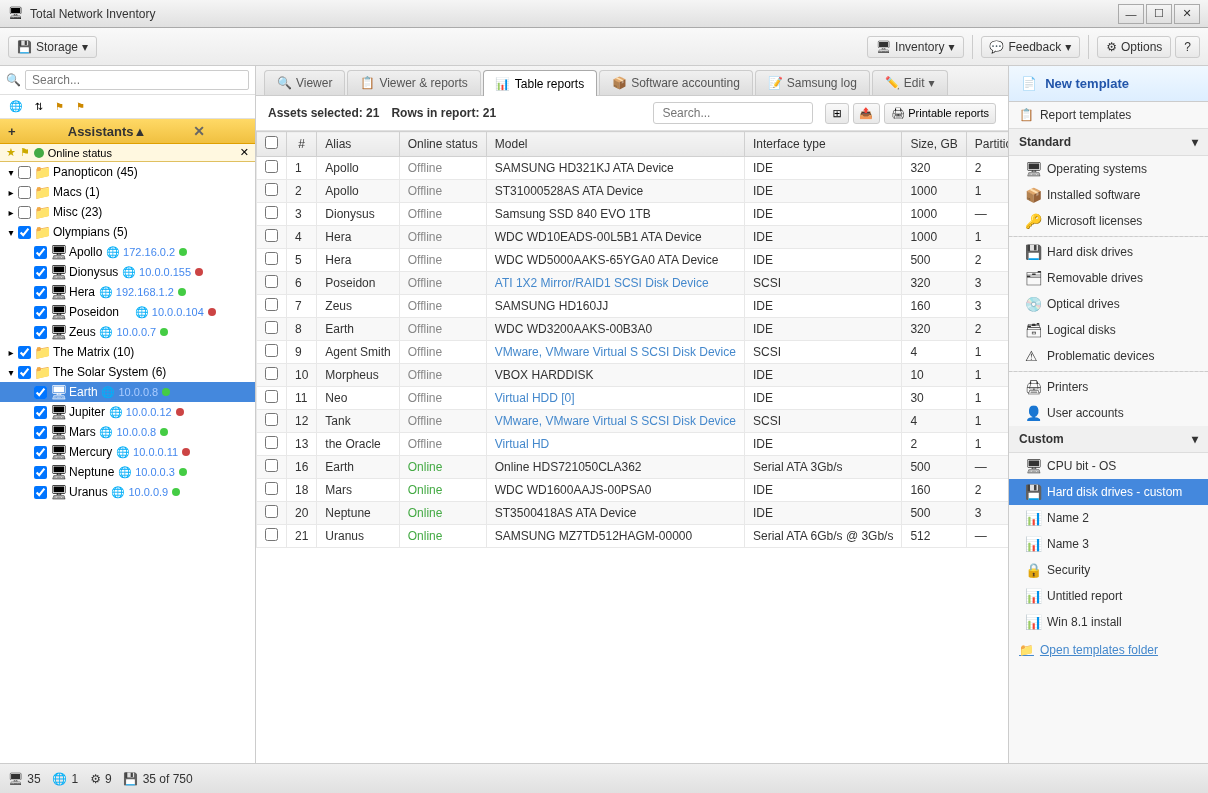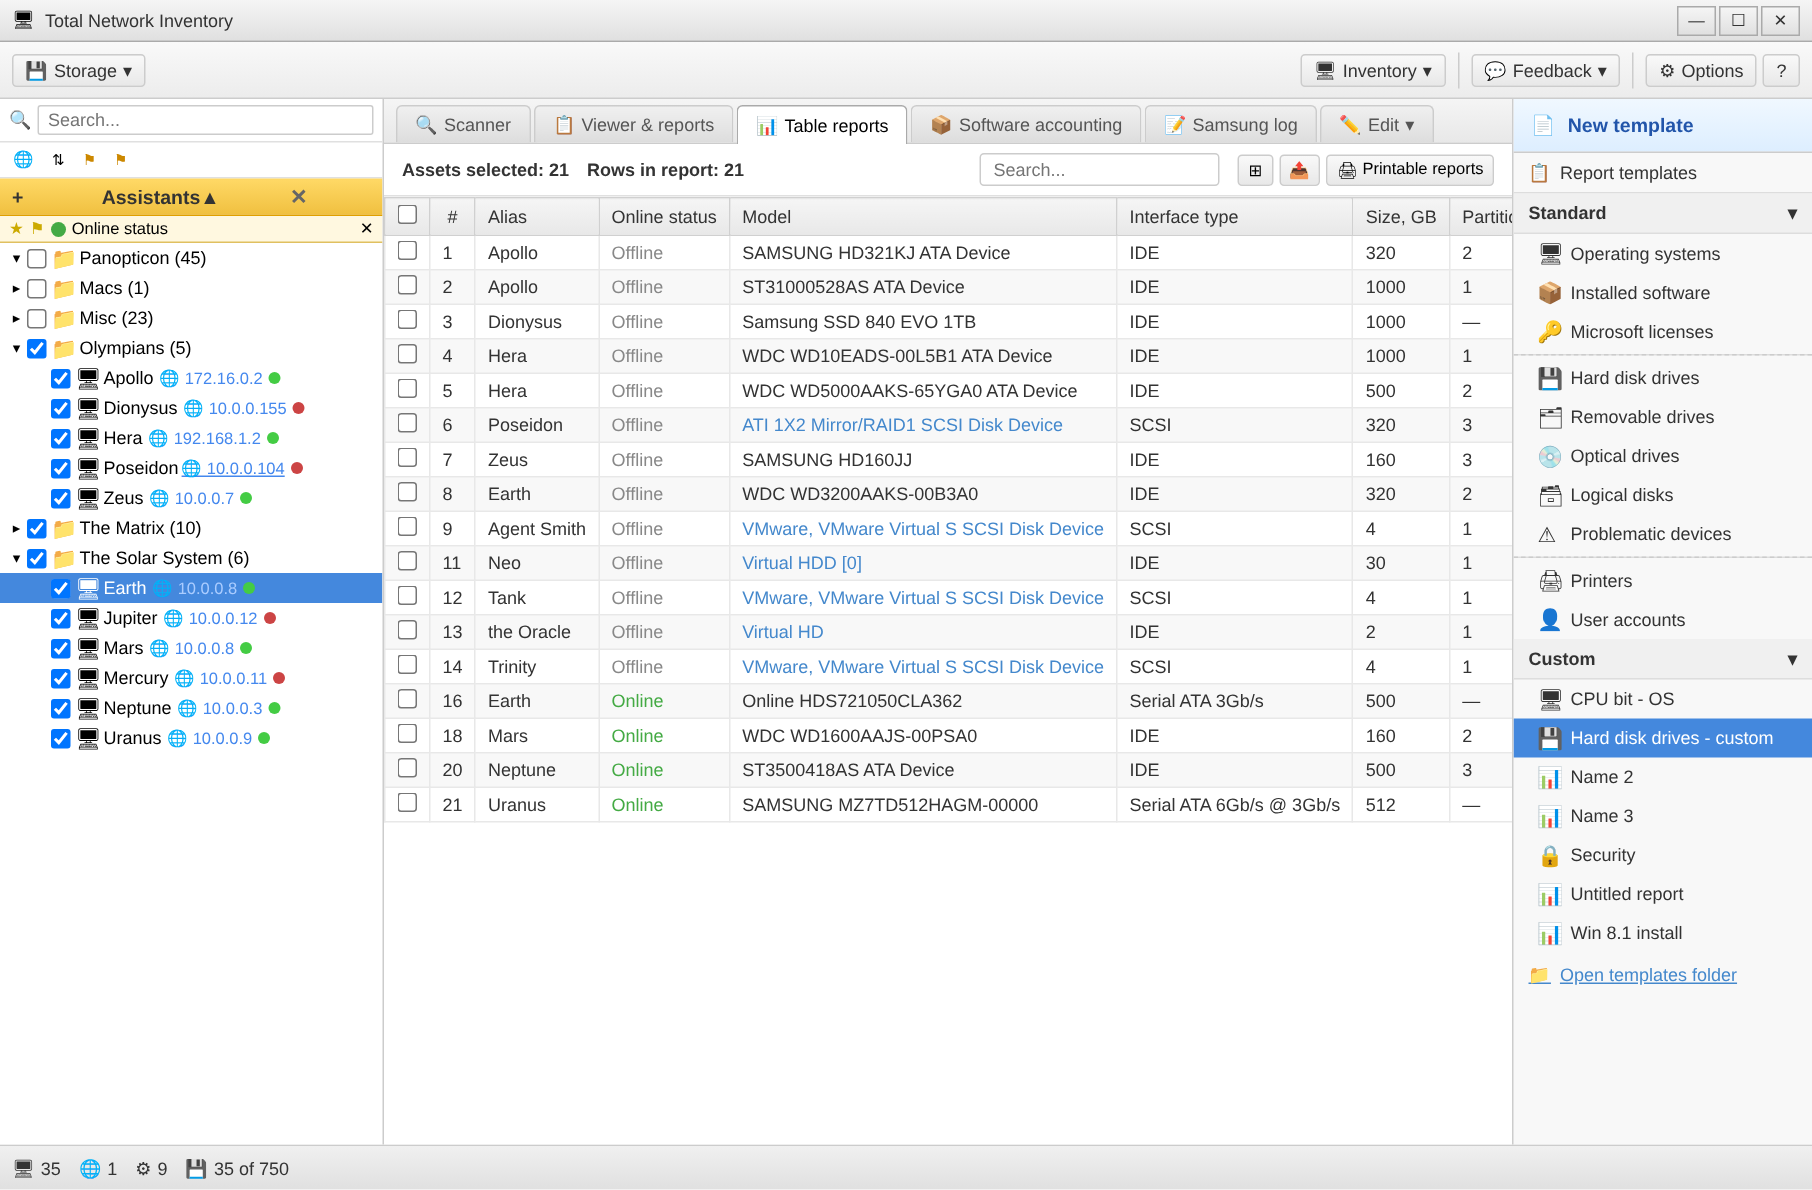--- a/index.html
+++ b/index.html
@@ -441,21 +441,21 @@
           <span class="tree-icon">🖥</span>
           <span class="tree-label" style="">Hera</span>
           <span style="font-size:11px;margin-left:4px;color:#4488ee;">🌐 192.168.1.2</span>
           <span style="width:8px;height:8px;border-radius:50%;background:#44cc44;margin-left:4px;display:inline-block;"></span>
         </div>
         <div class="tree-item" style="padding-left: 20px;">
           <span style="width:14px;display:inline-block;"></span>
           <input type="checkbox" class="tree-checkbox" checked="" style="">
           <span class="tree-icon">🖥</span>
           <span class="tree-label" style="">Poseidon</span>
-          <span style="font-size:11px;margin-left:2px;color:#4488ee;text-decoration:underline;">🌐 10.0.0.104</span>
+          <span style="font-size:11px;margin-left:16px;color:#4488ee;">🌐 10.0.0.104</span>
           <span style="width:8px;height:8px;border-radius:50%;background:#cc4444;margin-left:4px;display:inline-block;"></span>
         </div>
         <div class="tree-item" style="padding-left: 20px;">
           <span style="width:14px;display:inline-block;"></span>
           <input type="checkbox" class="tree-checkbox" checked="" style="">
           <span class="tree-icon">🖥</span>
           <span class="tree-label" style="">Zeus</span>
           <span style="font-size:11px;margin-left:4px;color:#4488ee;">🌐 10.0.0.7</span>
           <span style="width:8px;height:8px;border-radius:50%;background:#44cc44;margin-left:4px;display:inline-block;"></span>
         </div>
@@ -520,21 +520,21 @@
           <span style="width:8px;height:8px;border-radius:50%;background:#44cc44;margin-left:4px;display:inline-block;"></span>
         </div>
       </div>
   </div>
 
   <div class="content">
 
     <div class="tabs" id="tab-bar">
         <div class="tab">
           <span>🔍</span>
-          <span>Scanner</span>
+          <span>Viewer</span>
         </div>
         <div class="tab">
           <span>📋</span>
           <span>Viewer &amp; reports</span>
         </div>
         <div class="tab active">
           <span>📊</span>
           <span>Table reports</span>
         </div>
         <div class="tab">
@@ -674,20 +674,30 @@
     <td class="center">9</td>
     <td>Agent Smith</td>
     <td class="offline">Offline</td>
     <td><span class="link-text">VMware, VMware Virtual S SCSI Disk Device</span></td>
     <td>SCSI</td>
     <td class="center">4</td>
     <td class="center">1</td>
   </tr>
             <tr>
     <td><input type="checkbox" style=""></td>
+    <td class="center">10</td>
+    <td>Morpheus</td>
+    <td class="offline">Offline</td>
+    <td><span>VBOX HARDDISK</span></td>
+    <td>IDE</td>
+    <td class="center">10</td>
+    <td class="center">1</td>
+  </tr>
+            <tr>
+    <td><input type="checkbox" style=""></td>
     <td class="center">11</td>
     <td>Neo</td>
     <td class="offline">Offline</td>
     <td><span class="link-text">Virtual HDD [0]</span></td>
     <td>IDE</td>
     <td class="center">30</td>
     <td class="center">1</td>
   </tr>
             <tr>
     <td><input type="checkbox" style=""></td>
@@ -700,30 +710,20 @@
     <td class="center">1</td>
   </tr>
             <tr>
     <td><input type="checkbox" style=""></td>
     <td class="center">13</td>
     <td>the Oracle</td>
     <td class="offline">Offline</td>
     <td><span class="link-text">Virtual HD</span></td>
     <td>IDE</td>
     <td class="center">2</td>
-    <td class="center">1</td>
-  </tr>
-            <tr>
-    <td><input type="checkbox" style=""></td>
-    <td class="center">14</td>
-    <td>Trinity</td>
-    <td class="offline">Offline</td>
-    <td><span class="link-text">VMware, VMware Virtual S SCSI Disk Device</span></td>
-    <td>SCSI</td>
-    <td class="center">4</td>
     <td class="center">1</td>
   </tr>
             <tr>
     <td><input type="checkbox" style=""></td>
     <td class="center">16</td>
     <td>Earth</td>
     <td class="online">Online</td>
     <td><span>Online HDS721050CLA362</span></td>
     <td>Serial ATA 3Gb/s</td>
     <td class="center">500</td>

